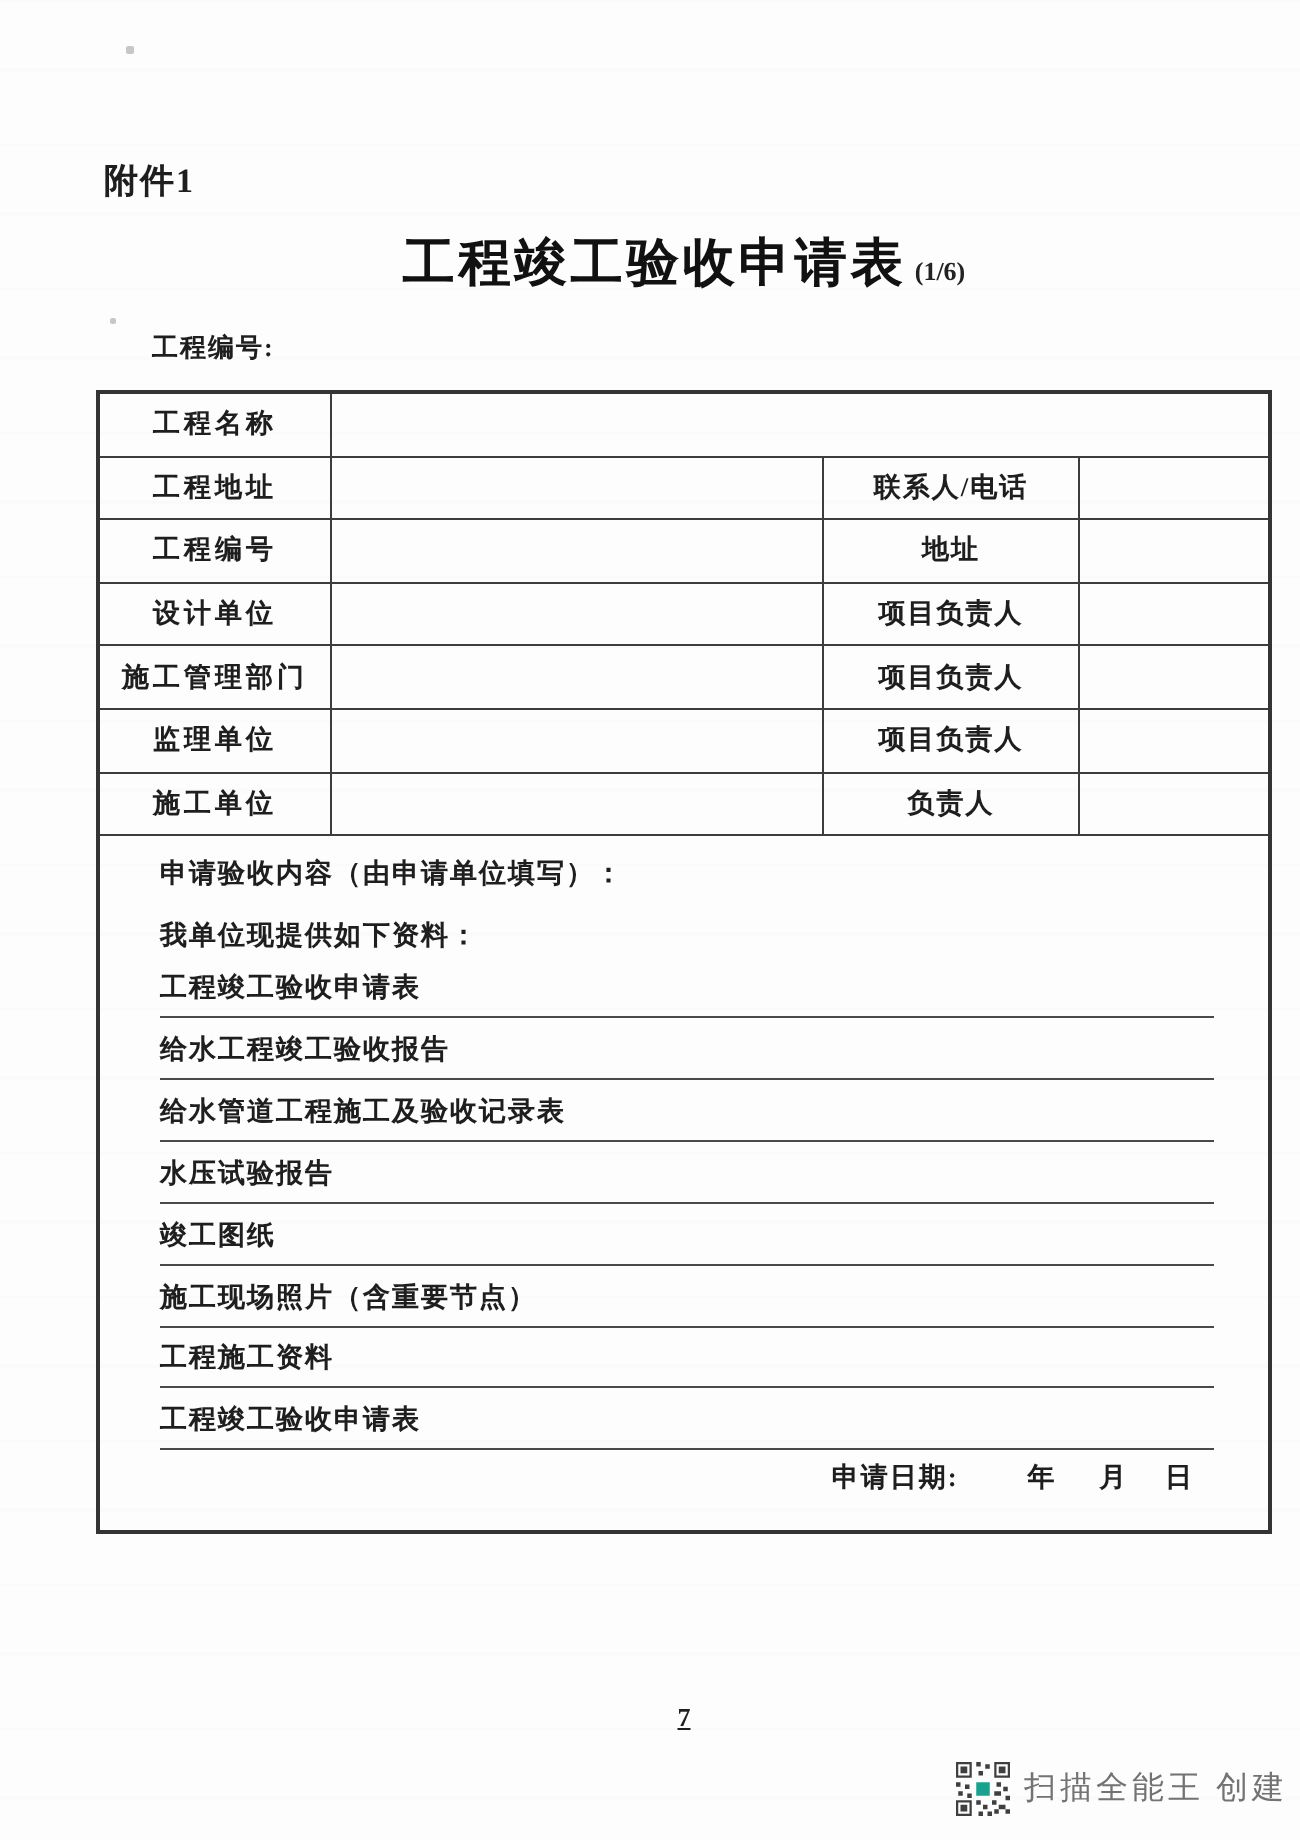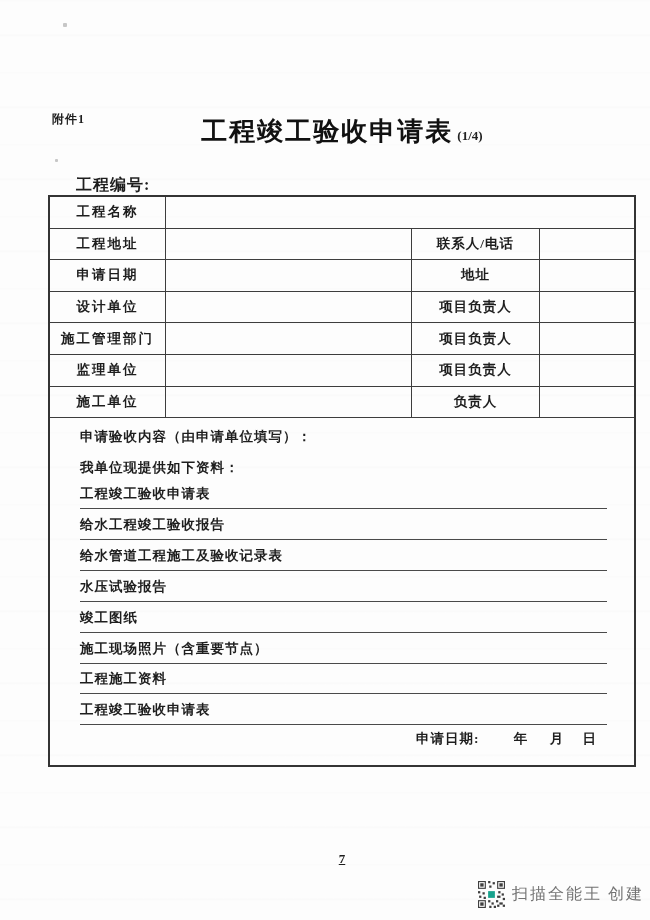--- a/index.html
+++ b/index.html
@@ -14,36 +14,36 @@
     font-family:"Liberation Serif","DejaVu Serif",serif;
     color:#1e1e1e;
     overflow:hidden;
   }
   .speck { position:absolute; background:#9a9a9a; opacity:.55; border-radius:1px; }
   .speck-a { left:63px; top:23px; width:4px; height:4px; }
   .speck-b { left:55px; top:159px; width:3px; height:3px; }
 
   .attachment-label {
     position:absolute; left:52px; top:79px;
-    font-size:12px; font-weight:bold; letter-spacing:1px;margin-top:32px;
+    font-size:17px; font-weight:bold; letter-spacing:1px;
   }
   .doc-title {
     position:absolute; left:48px; top:114px; width:588px;
     text-align:center; white-space:nowrap;
   }
   .doc-title .main {
     font-family:"Liberation Sans","DejaVu Sans",sans-serif;
     font-size:26px; font-weight:bold; letter-spacing:2px; color:#111;
   }
   .doc-title .suffix {
     font-size:13px; font-weight:bold; margin-left:4px; color:#222;
   }
   .project-no {
-    position:absolute; left:76px; top:175px;
-    font-size:16px; font-weight:bold; letter-spacing:1px;
+    position:absolute; left:76px; top:165px;
+    font-size:13px; font-weight:bold; letter-spacing:1px;
   }
 
   
   .ftable {
     position:absolute; left:48px; top:195px; width:588px; height:572px;
     border:2px solid #343434;
     display:flex; flex-direction:column;
     background:transparent;
   }
   .frow { display:flex; flex:0 0 31.6px; border-bottom:1px solid #3d3d3d; }
@@ -94,41 +94,41 @@
 </style>
 </head>
 <body>
 
 <div class="speck speck-a"></div>
 <div class="speck speck-b"></div>
 
 <div class="attachment-label">附件1</div>
 
 <div class="doc-title">
-  <span class="main">工程竣工验收申请表</span><span class="suffix">(1/4)</span>
+  <span class="main">工程竣工验收申请表</span><span class="suffix">(1/6)</span>
 </div>
 
 <div class="project-no">工程编号:</div>
 
 <div class="ftable">
 
   <div class="frow">
     <div class="cell cell-label">工程名称</div>
     <div class="cell cell-value-wide"></div>
   </div>
 
   <div class="frow">
     <div class="cell cell-label">工程地址</div>
     <div class="cell cell-value"></div>
     <div class="cell cell-label2">联系人/电话</div>
     <div class="cell cell-value2"></div>
   </div>
 
   <div class="frow">
-    <div class="cell cell-label">申请日期</div>
+    <div class="cell cell-label">工程编号</div>
     <div class="cell cell-value"></div>
     <div class="cell cell-label2">地址</div>
     <div class="cell cell-value2"></div>
   </div>
 
   <div class="frow">
     <div class="cell cell-label">设计单位</div>
     <div class="cell cell-value"></div>
     <div class="cell cell-label2">项目负责人</div>
     <div class="cell cell-value2"></div>

